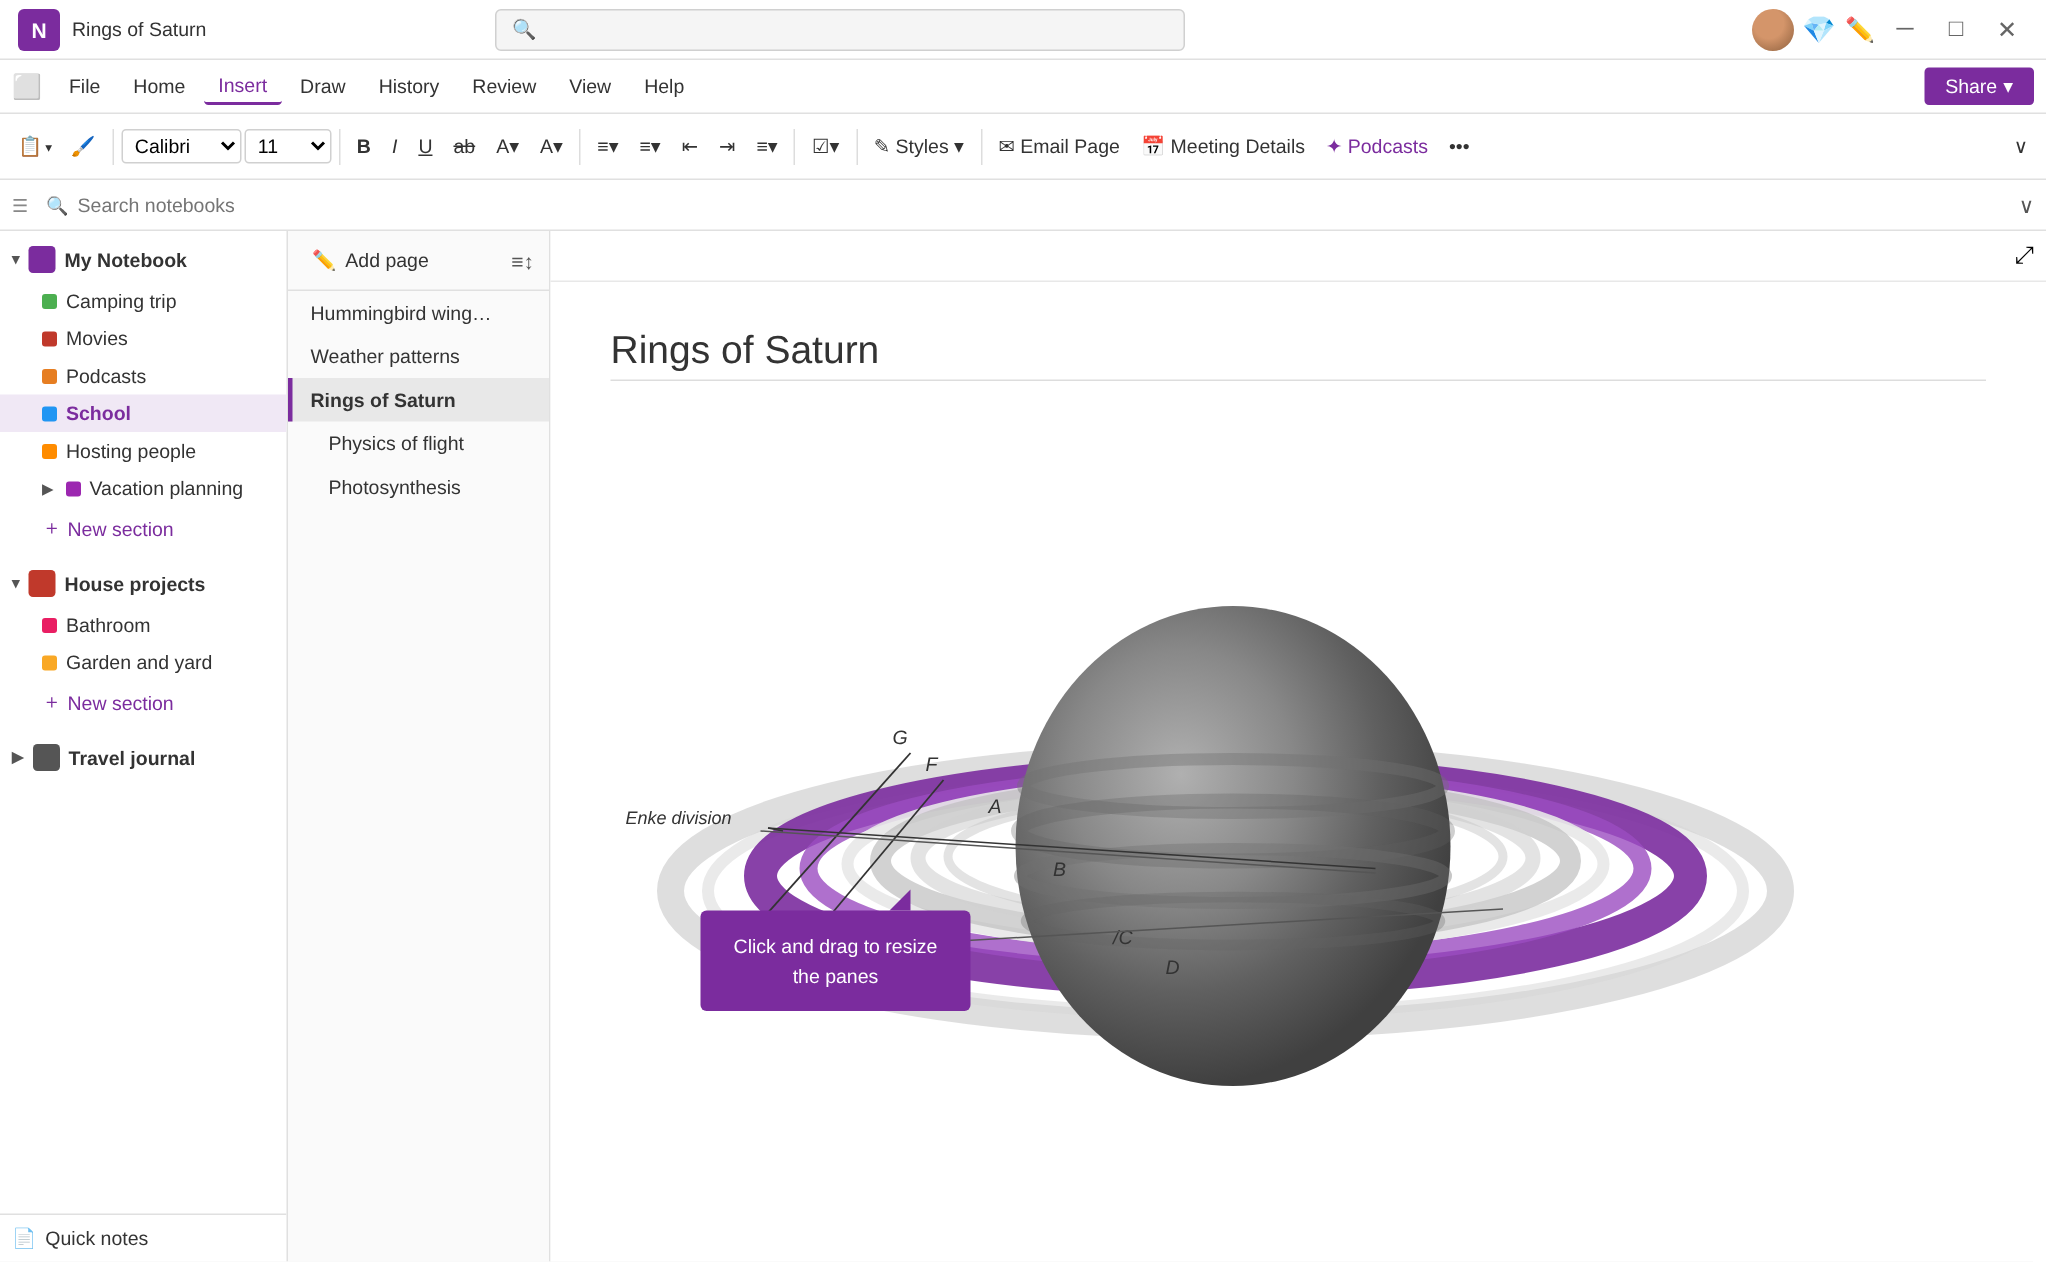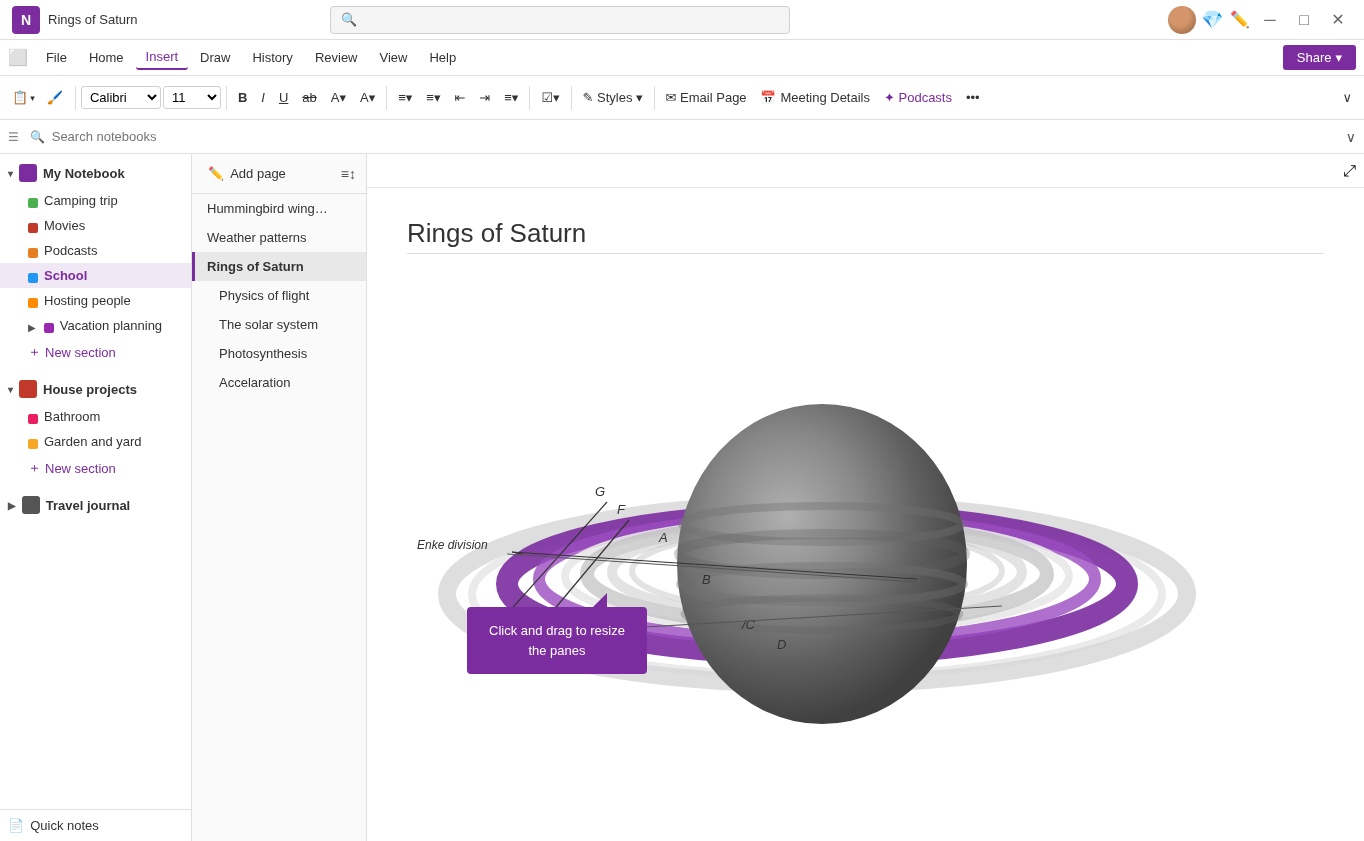--- a/index.html
+++ b/index.html
@@ -79,21 +79,21 @@
       overflow-y: auto; display: flex; flex-direction: column;
     }
     .nb-section { padding: 4px 0; }
     .nb-header {
       display: flex; align-items: center; padding: 6px 8px; cursor: pointer;
       font-weight: 600; font-size: 13px; color: #333; gap: 6px;
     }
     .nb-icon { width: 18px; height: 18px; border-radius: 3px; flex-shrink: 0; }
     .nb-chevron { font-size: 10px; color: #555; }
     .nb-item {
-      display: flex; align-items: flex-end; padding: 5px 8px 5px 28px;
+      display: flex; align-items: center; padding: 5px 8px 5px 28px;
       cursor: pointer; font-size: 13px; color: #333; gap: 6px;
     }
     .nb-item.active { background: #f0e8f5; color: #7b2c9e; font-weight: 600; }
     .section-dot { width: 10px; height: 10px; border-radius: 2px; flex-shrink: 0; }
     .new-section { display: flex; align-items: center; padding: 5px 8px 5px 28px; cursor: pointer; color: #7b2c9e; font-size: 13px; gap: 4px; }
     .expand-arrow { font-size: 10px; color: #555; margin-right: 2px; }
     .sidebar-bottom { margin-top: auto; border-top: 1px solid #e0e0e0; padding: 8px; display: flex; align-items: center; gap: 6px; cursor: pointer; font-size: 13px; color: #333; }
 
     
     .pages-panel {
@@ -328,27 +328,21 @@
     <div class="page-item">
       <span>Weather patterns</span>
     </div>
     <div class="page-item active">
       <span>Rings of Saturn</span>
     </div>
     <div class="page-item sub">
       <span>Physics of flight</span>
     </div>
     <div class="page-item sub">
-      <span>The solar system</span>
-    </div>
-    <div class="page-item sub">
       <span>Photosynthesis</span>
-    </div>
-    <div class="page-item sub">
-      <span>Accelaration</span>
     </div>
   </div>
 
   <div class="content-wrapper" style="flex:1;display:flex;flex-direction:column;">
     <div class="page-header-bar">
       <span style="font-size:16px;cursor:pointer;">⤢</span>
     </div>
     <div class="content-area">
       <h1 class="content-title">Rings of Saturn</h1>
       <hr style="border:none;border-top:1px solid #ddd;margin-bottom:20px;">

